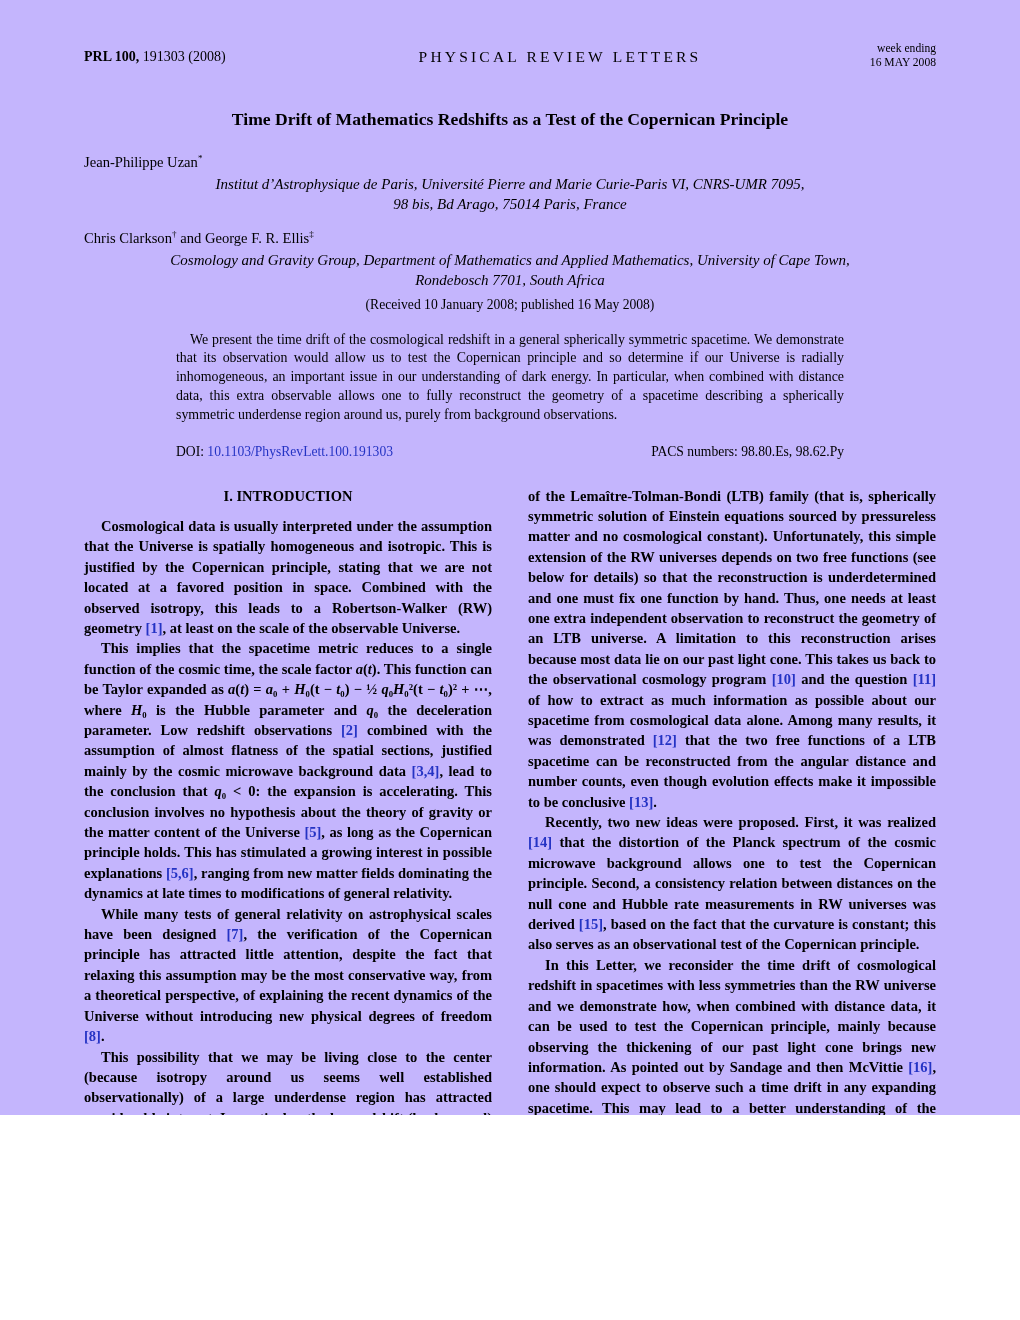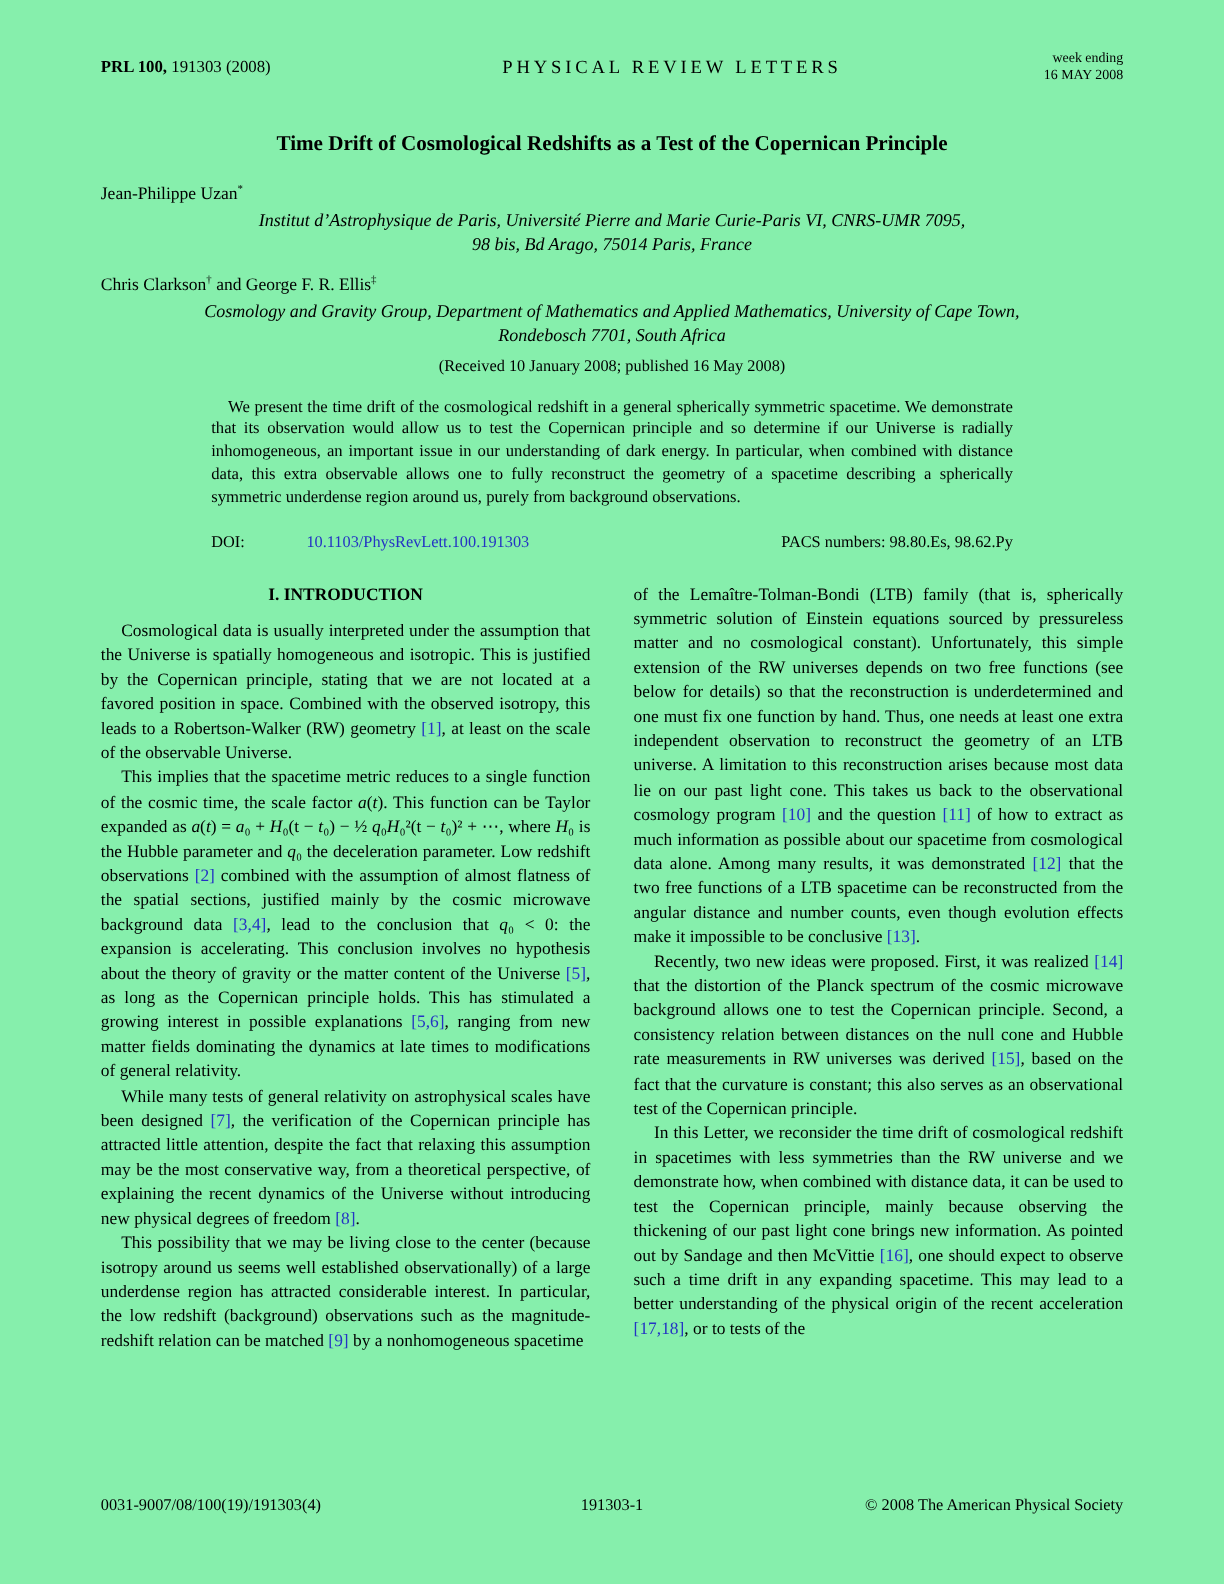--- a/index.html
+++ b/index.html
@@ -1,42 +1,42 @@
 <!DOCTYPE html>
 <html style="--ref_blue: #2433c4;"><head>
 <meta charset="utf-8">
 <style>
   * { margin:0; padding:0; box-sizing:border-box; }
   html, body { background:#ffffff; }
   .page {
-    width:1020px; height:1320px; margin:0 auto; background:#86efac;
+    width:1020px; height:1115px; margin:0 auto; background:#c4b5fd;
     font-family:"Liberation Serif", "DejaVu Serif", serif; color:#000;
     padding:42px 84px 58px; display:flex; flex-direction:column; overflow:hidden;
   }
   
   .pageheader { display:flex; align-items:flex-start; }
   .ph-left { width:230px; white-space:nowrap; font-size:14px; padding-top:7px; }
   .ph-center { flex:1; text-align:center; font-size:15.5px; letter-spacing:3.2px; padding-top:6px; white-space:nowrap; }
   .ph-right { width:130px; text-align:right; font-size:11.6px; line-height:1.25; }
   
   .title { text-align:center; font-size:17.6px; font-weight:bold; margin-top:38px; }
   .byline { text-align:left; font-size:14.6px; margin-top:24px; }
   .byline2 { margin-top:15px; }
   .affil { text-align:center; font-style:italic; font-size:15px; line-height:1.33; margin-top:4px; }
   .received { text-align:center; font-size:13.6px; margin-top:6px; }
   sup { font-size:0.62em; vertical-align:super; line-height:0; }
   .abstract { margin:18px 92px 0; font-size:13.9px; line-height:1.35; text-align:justify; text-indent:14px; }
   .doirow { margin:19px 92px 0; display:flex; justify-content:space-between; font-size:13.6px; }
   .ref, .doi-link { color:var(--ref_blue, #2433c4); }
-  .doi-link { cursor:pointer;margin-left:48px; }
+  .doi-link { cursor:pointer; }
   
   .body-cols { display:flex; gap:36px; margin-top:26px; }
   .col { flex:1; font-size:14.5px; line-height:20.4px; text-align:justify; }
   .sec-heading { text-align:center; font-weight:bold; font-size:14.5px; margin-bottom:10px; }
-  .para { margin:0; }
+  .para { margin:0;font-weight:bold; }
   .para.indent { text-indent:17px; }
   .para i { font-style:italic; }
   
   .pagefooter { margin-top:auto; display:flex; align-items:baseline; font-size:13.6px; }
   .pf-left { width:330px; white-space:nowrap; }
   .pf-center { flex:1; text-align:center; }
   .pf-right { width:330px; text-align:right; white-space:nowrap; }
 </style>
 </head>
 <body>
@@ -45,21 +45,21 @@
 
   <header class="pageheader">
     <div class="ph-left"><b>PRL 100,</b><span> 191303 (2008)</span></div>
     <div class="ph-center">PHYSICAL REVIEW LETTERS</div>
     <div class="ph-right">
       <div>week ending</div>
       <div>16 MAY 2008</div>
     </div>
   </header>
 
-  <h1 class="title">Time Drift of Cosmological Redshifts as a Test of the Copernican Principle</h1>
+  <h1 class="title">Time Drift of Mathematics Redshifts as a Test of the Copernican Principle</h1>
 
   <div class="byline"><span>Jean-Philippe Uzan</span><sup>*</sup></div>
   <div class="affil">
     <div>Institut d’Astrophysique de Paris, Université Pierre and Marie Curie-Paris VI, CNRS-UMR 7095,</div>
     <div>98 bis, Bd Arago, 75014 Paris, France</div>
   </div>
 
   <div class="byline byline2"><span>Chris Clarkson</span><sup>†</sup><span> and </span><span>George F. R. Ellis</span><sup>‡</sup></div>
   <div class="affil">
     <div>Cosmology and Gravity Group, Department of Mathematics and Applied Mathematics, University of Cape Town,</div>

